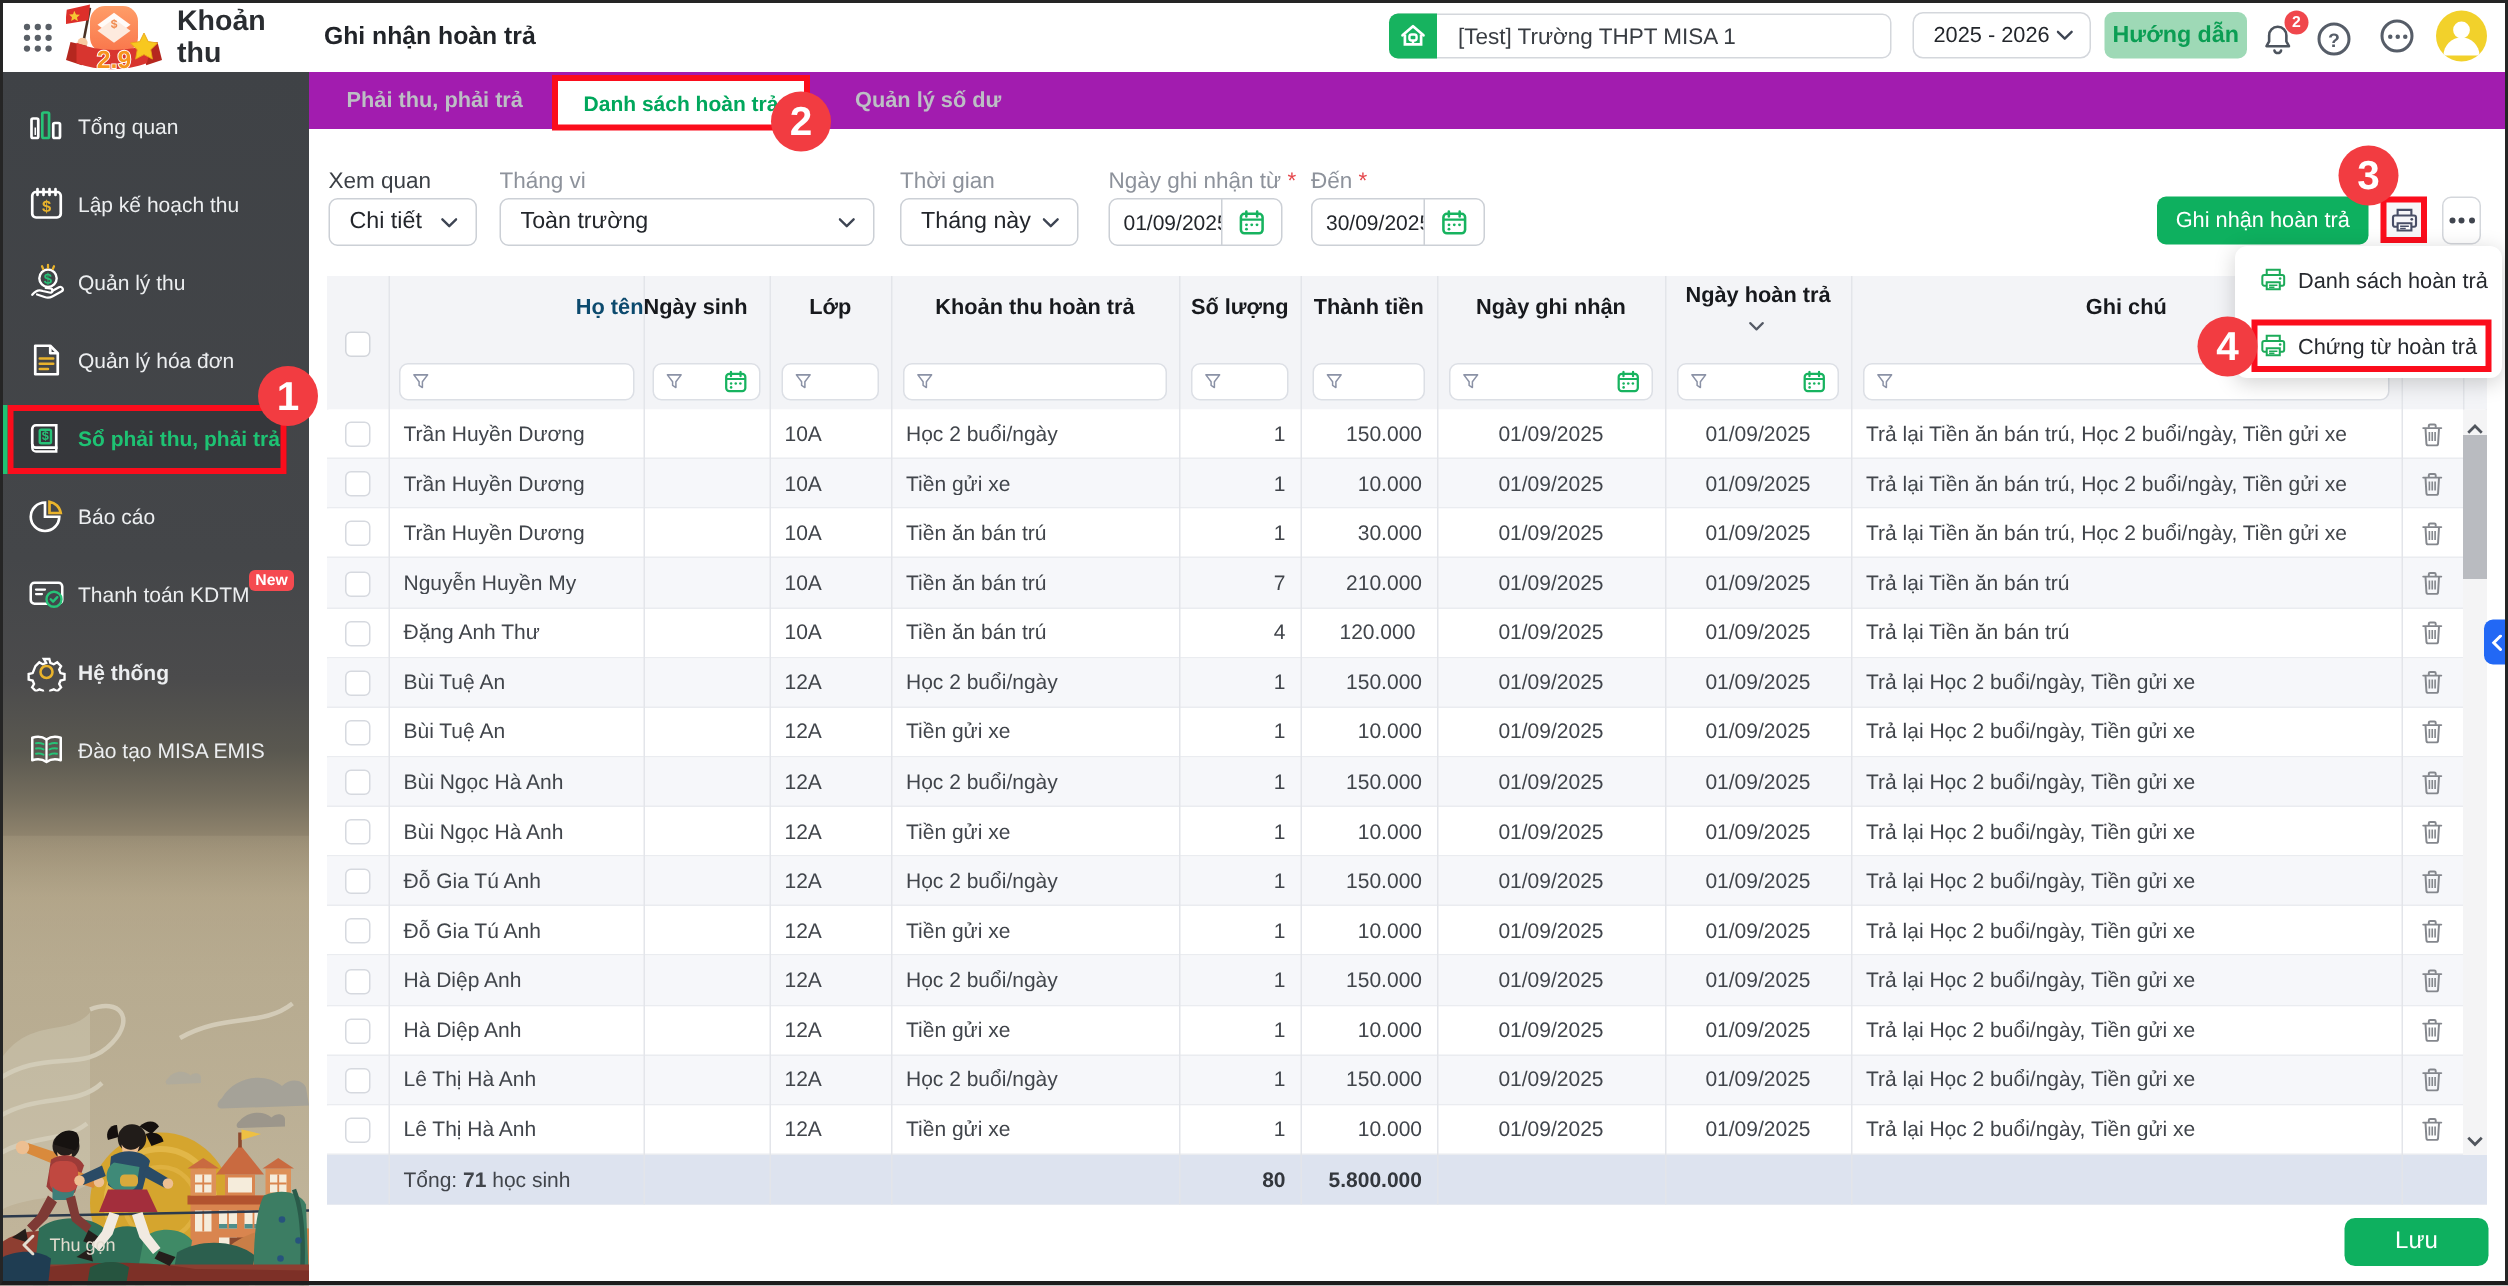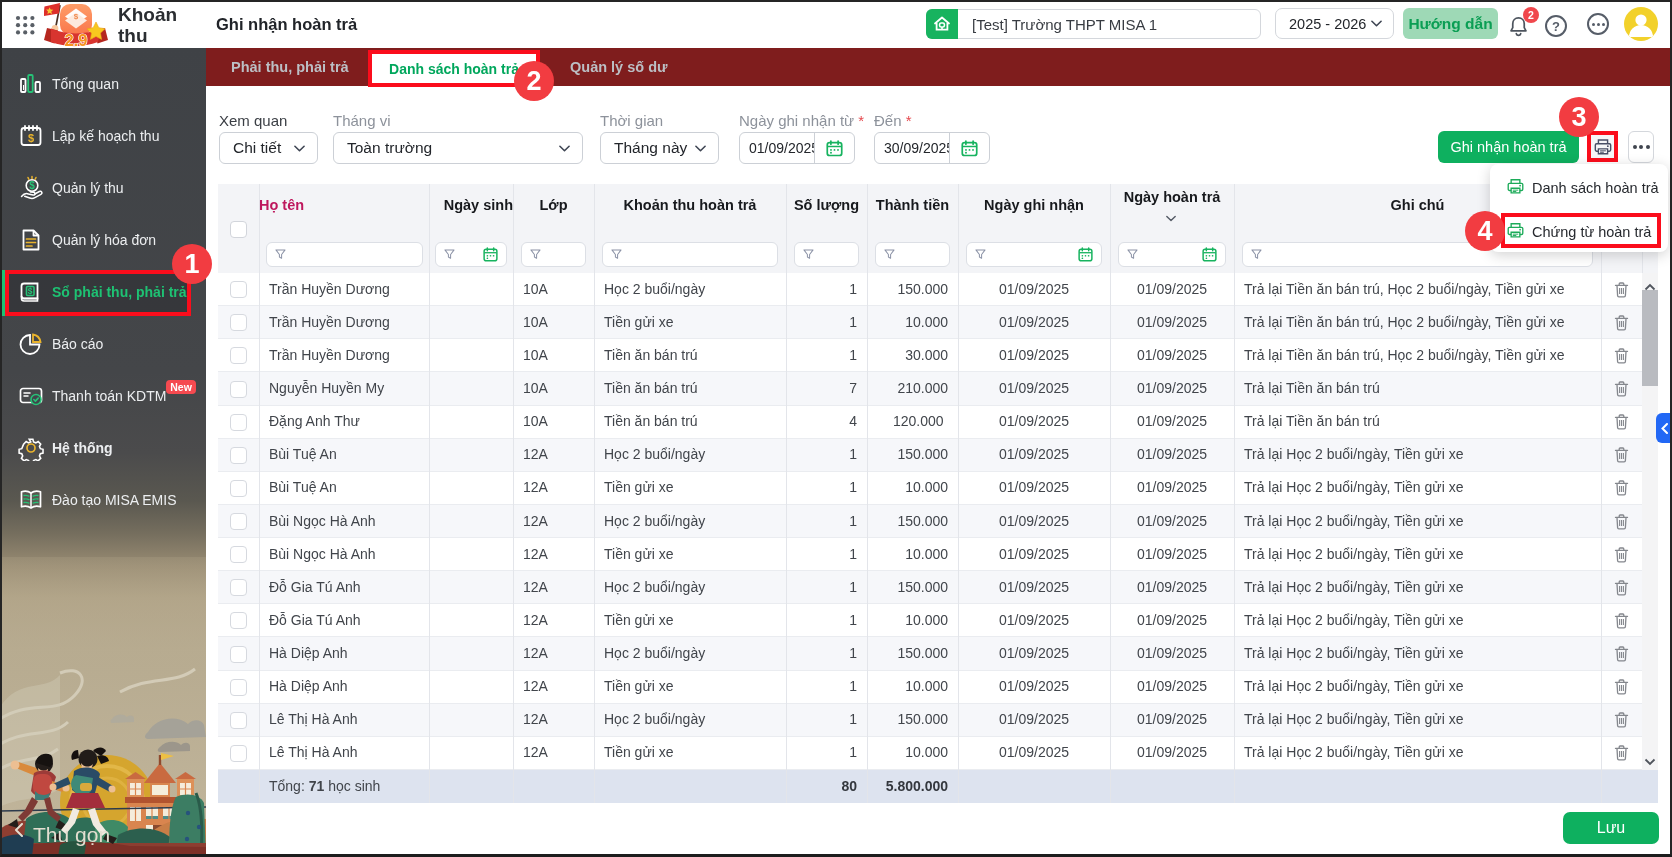--- a/index.html
+++ b/index.html
@@ -72,21 +72,21 @@
 <div class="abs" style="left:1587px;top:13px;width:22px;height:22px;border:2px solid #565d68;border-radius:50%;display:flex;align-items:center;justify-content:center;gap:2px">
       <i style="width:3px;height:3px;border-radius:50%;background:#565d68"></i>
       <i style="width:3px;height:3px;border-radius:50%;background:#565d68"></i>
       <i style="width:3px;height:3px;border-radius:50%;background:#565d68"></i>
     </div>
 <div class="abs" style="left:1624px;top:7px;width:34px;height:34px;border-radius:50%;background:#f2d12b;overflow:hidden"><svg width="34" height="34" viewBox="0 0 34 34">
         <circle cx="17" cy="13" r="5.6" fill="#fff"></circle>
         <path d="M5 30a12 12 0 0 1 24 0Z" fill="#fff"></path>
       </svg></div>
 </div>
-<div class="abs" style="left:206px;top:48px;width:1466px;height:38px;background:#7f1d1d;z-index:4">
+<div class="abs" style="left:206px;top:48px;width:1466px;height:38px;background:#a21caf;z-index:4">
 <div class="abs bold" style="left:25px;top:0;height:38px;display:flex;align-items:center;font-size:14.5px;color:#bcbfc4">Phải thu, phải trả</div>
 <div class="abs" style="left:162px;top:2px;width:172px;height:37px;background:#fff;border:4px solid #fb0d1c;display:flex;align-items:center;justify-content:center">
       <span class="bold" style="font-size:14px;color:#00a75c">Danh sách hoàn trả</span>
     </div>
 <div class="abs bold" style="left:364px;top:0;height:38px;display:flex;align-items:center;font-size:14.5px;color:#bcbfc4">Quản lý số dư</div>
 </div>
 <div class="abs" style="left:0;top:48px;width:206px;height:809px;z-index:6;background:linear-gradient(180deg,#3f4246 0%,#444649 40%,#4b4b4c 50%,#5a5850 56%,#756e5e 60%,#988b72 64%,#b0a286 68%,#b8ac91 75%,#c2b79e 100%);overflow:hidden">
 <svg class="abs" style="left:0;top:509px" width="206" height="300" viewBox="0 0 206 300">
 <defs>
 <linearGradient id="sk" x1="0" y1="0" x2="0" y2="1">
@@ -258,21 +258,21 @@
         </g>
         <circle cx="13" cy="13" r="4" fill="none" stroke="#e9b32c" stroke-width="1.7"></circle>
       </svg></div>
 <div class="abs" style="left:52px;top:392px;font-size:14px;color:#eceef0;font-weight:bold;white-space:nowrap">Hệ thống</div>
 <div class="abs" style="left:18px;top:439px;width:26px;height:26px"><svg width="26" height="26" viewBox="0 0 26 26">
         <path d="M13 6c-2.5-1.8-6-2.2-9.5-1.2v15c3.5-1 7-.6 9.5 1.2 2.5-1.8 6-2.2 9.5-1.2v-15C19 3.8 15.5 4.2 13 6Z" fill="none" stroke="#fff" stroke-width="1.7" stroke-linejoin="round"></path>
         <path d="M13 6v15" stroke="#fff" stroke-width="1.5"></path>
         <path d="M6 8.5c1.8-.3 3.4-.1 5 .6M6 12c1.8-.3 3.4-.1 5 .6M6 15.5c1.8-.3 3.4-.1 5 .6M15 9.1c1.6-.7 3.2-.9 5-.6M15 12.6c1.6-.7 3.2-.9 5-.6M15 16.1c1.6-.7 3.2-.9 5-.6" stroke="#27c277" stroke-width="1.3" stroke-linecap="round"></path>
       </svg></div>
 <div class="abs" style="left:52px;top:444px;font-size:14px;color:#eceef0;font-weight:normal;white-space:nowrap">Đào tạo MISA EMIS</div>
-<div class="abs" style="left:14px;top:775px;display:flex;align-items:flex-start;gap:10px;color:#e3ddd0;font-size:21px"><svg width="9" height="14" viewBox="0 0 9 14">
+<div class="abs" style="left:14px;top:775px;display:flex;align-items:flex-start;gap:10px;color:#e3ddd0;font-size:12px"><svg width="9" height="14" viewBox="0 0 9 14">
         <path d="M8 1L2 7l6 6" fill="none" stroke="#e3ddd0" stroke-width="2" stroke-linecap="round" stroke-linejoin="round"></path>
       </svg>Thu gọn</div>
 </div>
 <div class="abs" style="left:206px;top:86px;width:1466px;height:98px;background:#fff;z-index:3"></div>
 <div class="abs" style="left:219px;top:112px;font-size:15px;color:#3b3f45;z-index:4">Xem quan</div>
 <div class="abs" style="left:333px;top:112px;font-size:15px;color:#8d929b;z-index:4">Tháng vi</div>
 <div class="abs" style="left:600px;top:112px;font-size:15px;color:#8d929b;z-index:4">Thời gian</div>
 <div class="abs" style="left:739px;top:112px;font-size:15px;color:#8d929b;z-index:4">Ngày ghi nhận từ<span style="color:#e5484d"> *</span></div>
 <div class="abs" style="left:874px;top:112px;font-size:15px;color:#8d929b;z-index:4">Đến<span style="color:#e5484d"> *</span></div>
 <div class="abs" style="left:219px;top:132px;width:99px;height:32px;border:1px solid #ccd0d6;border-radius:6px;background:#fff;display:flex;align-items:center;justify-content:space-between;padding:0 12px 0 13px;z-index:4">
@@ -362,22 +362,22 @@
 <div class="abs" style="left:429px;top:184px;width:1px;height:619px;background:#e3e5ea;z-index:3"></div>
 <div class="abs" style="left:513px;top:184px;width:1px;height:619px;background:#e3e5ea;z-index:3"></div>
 <div class="abs" style="left:594px;top:184px;width:1px;height:619px;background:#e3e5ea;z-index:3"></div>
 <div class="abs" style="left:786px;top:184px;width:1px;height:619px;background:#e3e5ea;z-index:3"></div>
 <div class="abs" style="left:867px;top:184px;width:1px;height:619px;background:#e3e5ea;z-index:3"></div>
 <div class="abs" style="left:958px;top:184px;width:1px;height:619px;background:#e3e5ea;z-index:3"></div>
 <div class="abs" style="left:1110px;top:184px;width:1px;height:619px;background:#e3e5ea;z-index:3"></div>
 <div class="abs" style="left:1234px;top:184px;width:1px;height:619px;background:#e3e5ea;z-index:3"></div>
 <div class="abs" style="left:1601px;top:184px;width:1px;height:619px;background:#e3e5ea;z-index:3"></div>
 <div class="abs" style="left:1642px;top:184px;width:1px;height:586px;background:#e3e5ea;z-index:3"></div>
-<div class="abs bold" style="left:259px;top:197px;width:170px;text-align:left;font-size:14.5px;color:#be185d;z-index:3">Họ tên</div>
-<div class="abs bold" style="left:429px;top:197px;width:84px;text-align:right;font-size:14.5px;color:#17191d;z-index:3">Ngày sinh</div>
+<div class="abs bold" style="left:259px;top:197px;width:170px;text-align:right;font-size:14.5px;color:#0c4a6e;z-index:3">Họ tên</div>
+<div class="abs bold" style="left:429px;top:197px;width:84px;text-align:left;font-size:14.5px;color:#17191d;z-index:3">Ngày sinh</div>
 <div class="abs bold" style="left:513px;top:197px;width:81px;text-align:center;font-size:14.5px;color:#17191d;z-index:3">Lớp</div>
 <div class="abs bold" style="left:594px;top:197px;width:192px;text-align:center;font-size:14.5px;color:#17191d;z-index:3">Khoản thu hoàn trả</div>
 <div class="abs bold" style="left:786px;top:197px;width:81px;text-align:center;font-size:14.5px;color:#17191d;z-index:3">Số lượng</div>
 <div class="abs bold" style="left:867px;top:197px;width:91px;text-align:center;font-size:14.5px;color:#17191d;z-index:3">Thành tiền</div>
 <div class="abs bold" style="left:958px;top:197px;width:152px;text-align:center;font-size:14.5px;color:#17191d;z-index:3">Ngày ghi nhận</div>
 <div class="abs bold" style="left:1234px;top:197px;width:367px;text-align:center;font-size:14.5px;color:#17191d;z-index:3">Ghi chú</div>
 <div class="abs bold" style="left:1110px;top:189px;width:124px;text-align:center;font-size:14.5px;color:#17191d;z-index:3">Ngày hoàn trả</div>
 <div class="abs" style="left:1166px;top:208px;z-index:3"><svg width="10" height="7" viewBox="0 0 12 7">
       <path d="M1 1l5 5 5-5" fill="none" stroke="#555b66" stroke-width="1.7" stroke-linecap="round" stroke-linejoin="round"></path>
     </svg></div>

